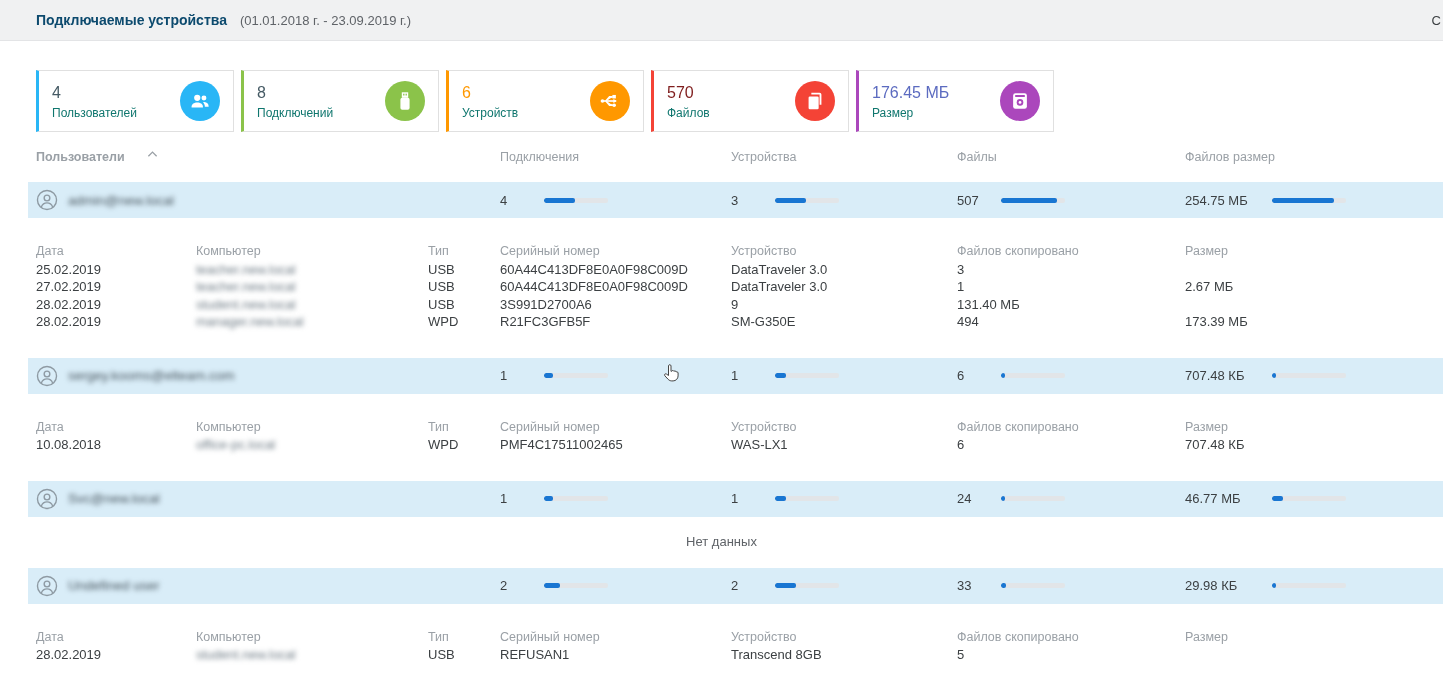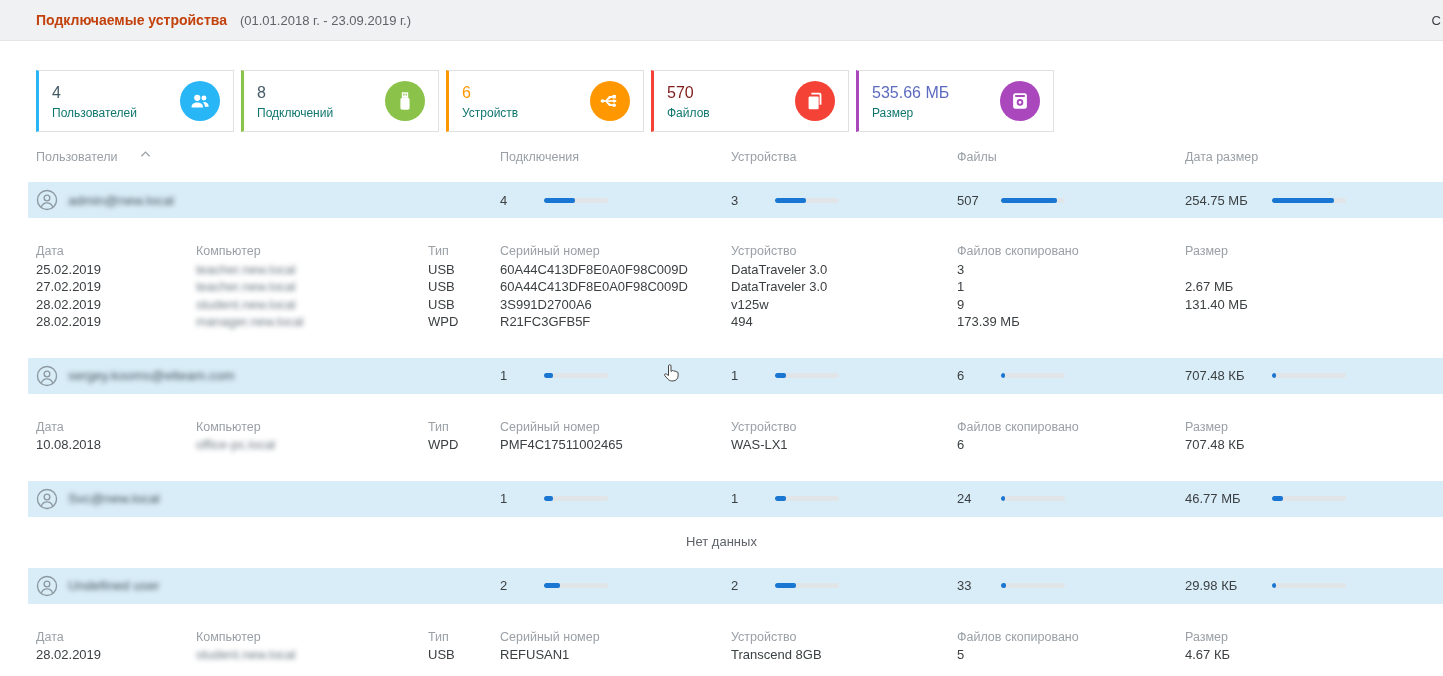--- a/index.html
+++ b/index.html
@@ -9,21 +9,21 @@
     background:#ffffff;
     color:#3c4043;
     position:relative;
     overflow:hidden;
   }
   
   .topbar {
     height:41px; background:#f0f1f2; border-bottom:1px solid #e3e4e6;
     display:flex; align-items:center; padding:0 36px; position:relative;
   }
-  .page-title { font-size:14px; font-weight:bold; color:#c2410c;text-align:center; }
+  .page-title { font-size:14px; font-weight:bold; color:#0c4a6e;text-align:center; }
   .date-range { font-size:13px; color:#5f6368; margin-left:13px; }
   .right-trunc { position:absolute; right:2px; top:13px; font-size:13px; color:#3c4043; }
 
   
   .cards { display:flex; gap:7px; padding:29px 36px 0 36px; }
   .card {
     width:198px; height:62px; background:#fff;
     border:1px solid #e0e0e0; border-left:3px solid var(--accent);
     display:flex; align-items:center; justify-content:space-between;
     padding:8px 13px 8px 13px; cursor:pointer;
@@ -38,21 +38,21 @@
 
   
   .grid {
     display:grid;
     grid-template-columns:160px 232px 72px 231px 226px 228px 1fr;
     align-items:center;
     padding-left:36px; padding-right:10px;
   }
   .table-header { margin-top:15px; margin-bottom:15px; height:20px; }
   .th { font-size:12.5px; color:#9aa0a6; cursor:pointer; }
-  .users-col { grid-column:1/4; display:flex; gap:22px; }
+  .users-col { grid-column:1/4; display:flex; gap:22px;font-weight:bold; }
   .caret svg { width:11px; height:8px; display:block; }
 
   
   .user-row {
     height:36px; background:#d9edf8; margin-left:28px; padding-left:8px;
     cursor:pointer;
   }
   .user-cell { grid-column:1/4; display:flex; align-items:center; gap:10px; }
   .avatar svg { width:22px; height:22px; display:block; }
   .user-name { font-size:13.5px; color:#46535c; }
@@ -145,21 +145,21 @@
         </div>
         <div class="card-icon">
           <svg viewBox="0 0 24 24">
             <path d="M8 3h9a2 2 0 0 1 2 2v11h-2V5H8z"></path>
             <rect x="5" y="7" width="11" height="14" rx="1.5"></rect>
           </svg>
         </div>
       </div>
       <div class="card" style="--accent:#ab47bc">
         <div class="card-text">
-          <div class="card-value" style="color:#5c6bc0">535.66 МБ</div>
+          <div class="card-value" style="color:#5c6bc0">176.45 МБ</div>
           <div class="card-label">Размер</div>
         </div>
         <div class="card-icon">
           <svg viewBox="0 0 24 24">
             <rect x="4.5" y="3.5" width="15" height="17" rx="2.5"></rect>
             <circle cx="12" cy="13.5" r="3.6" fill="var(--accent)"></circle>
             <circle cx="12" cy="13.5" r="1.5" fill="#fff"></circle>
             <rect x="6.5" y="5.5" width="11" height="2" rx="1" fill="var(--accent)"></rect>
           </svg>
         </div>
@@ -171,21 +171,21 @@
       <span>Пользователи</span>
       <span class="caret">
         <svg viewBox="0 0 12 8" fill="none" stroke="#9aa0a6" stroke-width="1.4">
             <path d="M1.5 6.5 6 2l4.5 4.5"></path>
           </svg>
       </span>
     </div>
     <div class="th">Подключения</div>
     <div class="th">Устройства</div>
     <div class="th">Файлы</div>
-    <div class="th">Дата размер</div>
+    <div class="th">Файлов размер</div>
   </div>
 
   <div id="rows">
       <div class="grid user-row">
         <div class="user-cell">
           <span class="avatar">
             <svg viewBox="0 0 24 24" fill="none" stroke="#8e9aa3" stroke-width="1.5">
               <circle cx="12" cy="12" r="10.4"></circle>
               <circle cx="12" cy="9.8" r="3.1"></circle>
               <path d="M5.8 19.6c1.2-3 3.5-4.4 6.2-4.4s5 1.4 6.2 4.4"></path>
@@ -243,29 +243,29 @@
           <div class="dc">60A44C413DF8E0A0F98C009D</div>
           <div class="dc">DataTraveler 3.0</div>
           <div class="dc">1</div>
           <div class="dc">2.67 МБ</div>
         </div>
         <div class="grid detail-row">
           <div class="dc">28.02.2019</div>
           <div class="dc redacted">student.new.local</div>
           <div class="dc">USB</div>
           <div class="dc">3S991D2700A6</div>
-          <div class="dc">v125w</div>
           <div class="dc">9</div>
           <div class="dc">131.40 МБ</div>
         </div>
         <div class="grid detail-row">
           <div class="dc">28.02.2019</div>
           <div class="dc redacted">manager.new.local</div>
           <div class="dc">WPD</div>
           <div class="dc">R21FC3GFB5F</div>
+          <div class="dc">SM-G350E</div>
           <div class="dc">494</div>
           <div class="dc">173.39 МБ</div>
         </div>
       </div>
       <div class="grid user-row">
         <div class="user-cell">
           <span class="avatar">
             <svg viewBox="0 0 24 24" fill="none" stroke="#8e9aa3" stroke-width="1.5">
               <circle cx="12" cy="12" r="10.4"></circle>
               <circle cx="12" cy="9.8" r="3.1"></circle>
@@ -402,21 +402,20 @@
           <div class="dh">Файлов скопировано</div>
           <div class="dh">Размер</div>
         </div>
         <div class="grid detail-row">
           <div class="dc">28.02.2019</div>
           <div class="dc redacted">student.new.local</div>
           <div class="dc">USB</div>
           <div class="dc">REFUSAN1</div>
           <div class="dc">Transcend 8GB</div>
           <div class="dc">5</div>
-          <div class="dc">4.67 КБ</div>
         </div>
       </div>
     </div>
 
 </div>
 
 <div id="cursor" style="left: 661px; top: 362px;">
   <svg viewBox="0 0 24 24">
     <path d="M9 3.5c0-.8.7-1.5 1.5-1.5S12 2.7 12 3.5V10h.7c.2-.6.8-1 1.4-1 .7 0 1.3.5 1.5 1.1.2-.3.6-.6 1.1-.6.8 0 1.4.6 1.5 1.3.2-.2.5-.3.8-.3.8 0 1.5.7 1.5 1.5v3.5c0 3.3-2.7 6-6 6h-1.6c-1.6 0-3.2-.7-4.3-1.9l-4-4.3c-.5-.6-.5-1.5.1-2 .5-.5 1.4-.5 1.9 0L9 15V3.5z" fill="#ffffff" stroke="#444" stroke-width="1.2"></path>
   </svg>

